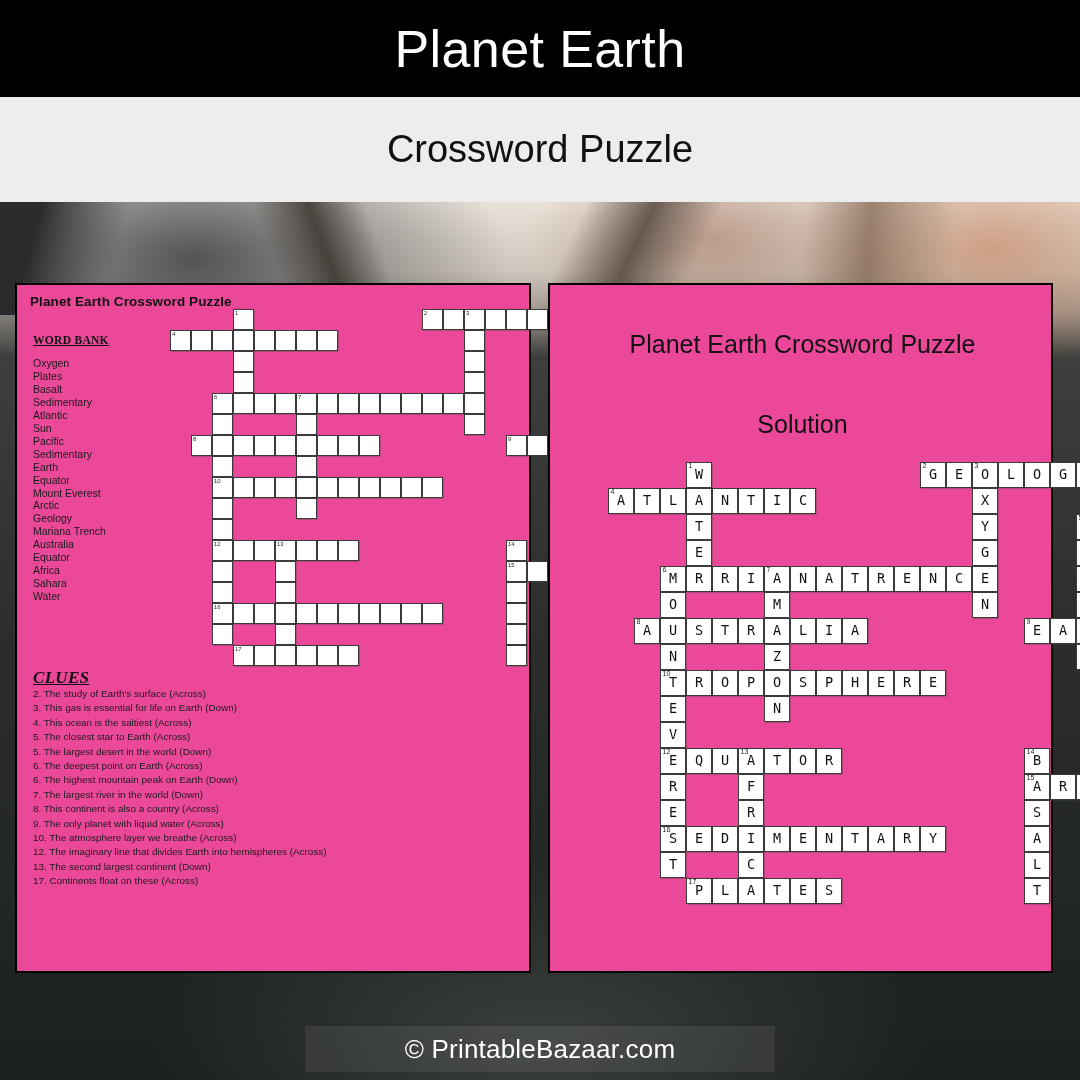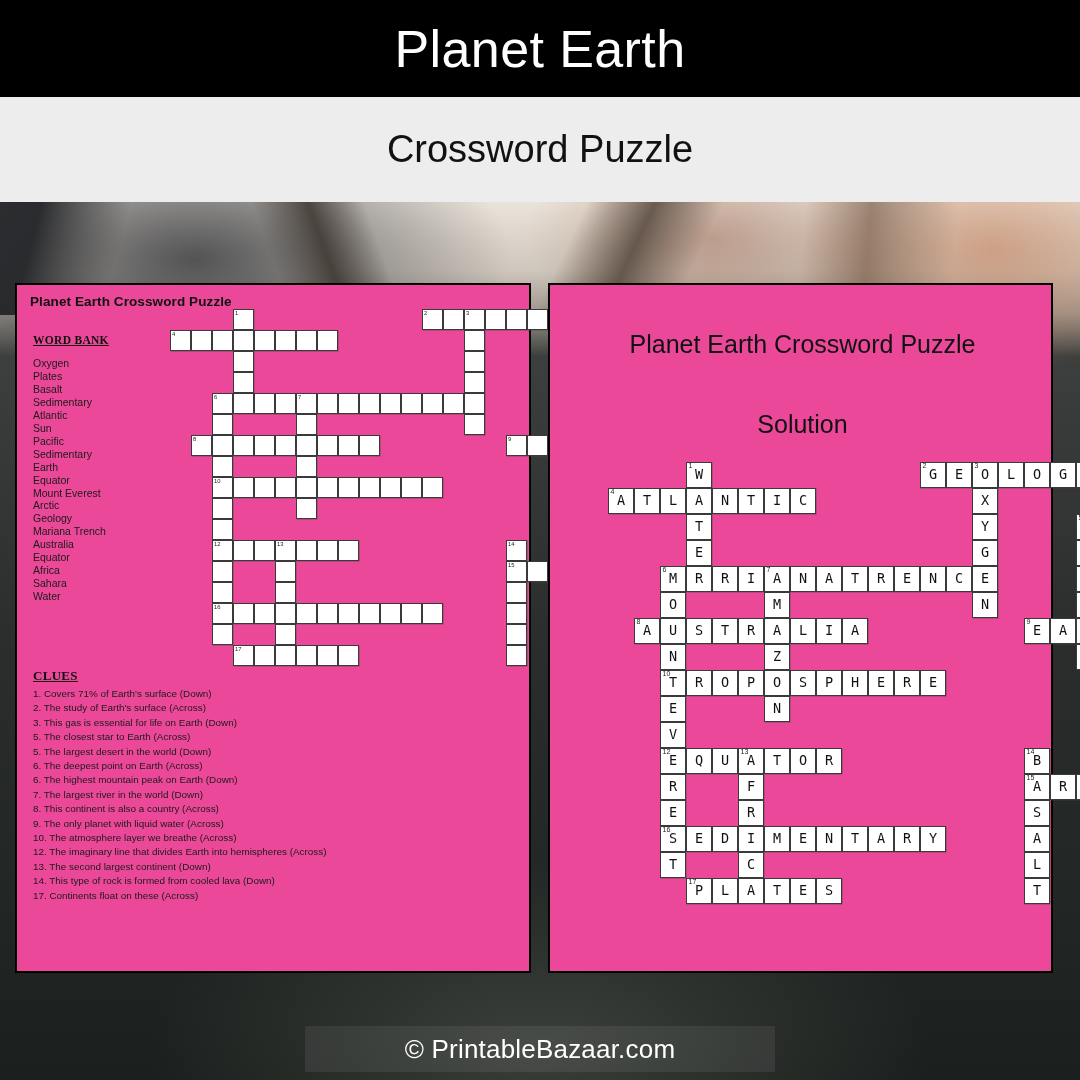--- a/index.html
+++ b/index.html
@@ -73,22 +73,22 @@
   }
   #wordbank-list {
     position: absolute; left: 16px; top: 72px; width: 135px;
   }
   #wordbank-list li {
     list-style: none; font-size: 10.5px; color: #1a1a1a; line-height: 12.95px;
   }
   #clues-title {
     position: absolute; left: 16px; top: 383px;
     font-family: "Liberation Serif", serif;
-    font-size: 13px; font-weight: bold; color: #111;
-    text-decoration: underline; letter-spacing: .3px;
+    font-size: 17px; font-weight: bold; color: #111;
+    text-decoration: underline; letter-spacing: .3px; font-style: italic;
   }
   #clues-list {
     position: absolute; left: 16px; top: 402px; width: 420px;
   }
   #clues-list li {
     list-style: none; font-size: 9.9px; color: #1a1a1a; line-height: 14.4px;
     white-space: nowrap;
   }
 
   
@@ -171,34 +171,33 @@
       <li>Geology</li>
       <li>Mariana Trench</li>
       <li>Australia</li>
       <li>Equator</li>
       <li>Africa</li>
       <li>Sahara</li>
       <li>Water</li>
     </ul>
   <div id="clues-title">CLUES</div>
   <ul id="clues-list">
-      <li>1. Covers 71% of Earth's surface (Down)</li>
       <li>2. The study of Earth's surface (Across)</li>
       <li>3. This gas is essential for life on Earth (Down)</li>
+      <li>4. This ocean is the saltiest (Across)</li>
       <li>5. The closest star to Earth (Across)</li>
       <li>5. The largest desert in the world (Down)</li>
       <li>6. The deepest point on Earth (Across)</li>
       <li>6. The highest mountain peak on Earth (Down)</li>
       <li>7. The largest river in the world (Down)</li>
       <li>8. This continent is also a country (Across)</li>
       <li>9. The only planet with liquid water (Across)</li>
       <li>10. The atmosphere layer we breathe (Across)</li>
       <li>12. The imaginary line that divides Earth into hemispheres (Across)</li>
       <li>13. The second largest continent (Down)</li>
-      <li>14. This type of rock is formed from cooled lava (Down)</li>
       <li>17. Continents float on these (Across)</li>
     </ul>
 </div>
 
 <div class="grid" id="grid-puzzle">
     <div class="cell" style="left: 63px; top: 0px;">
       <span class="num">1</span>
     </div>
     <div class="cell" style="left: 63px; top: 21px;"></div>
     <div class="cell" style="left: 63px; top: 42px;"></div>

